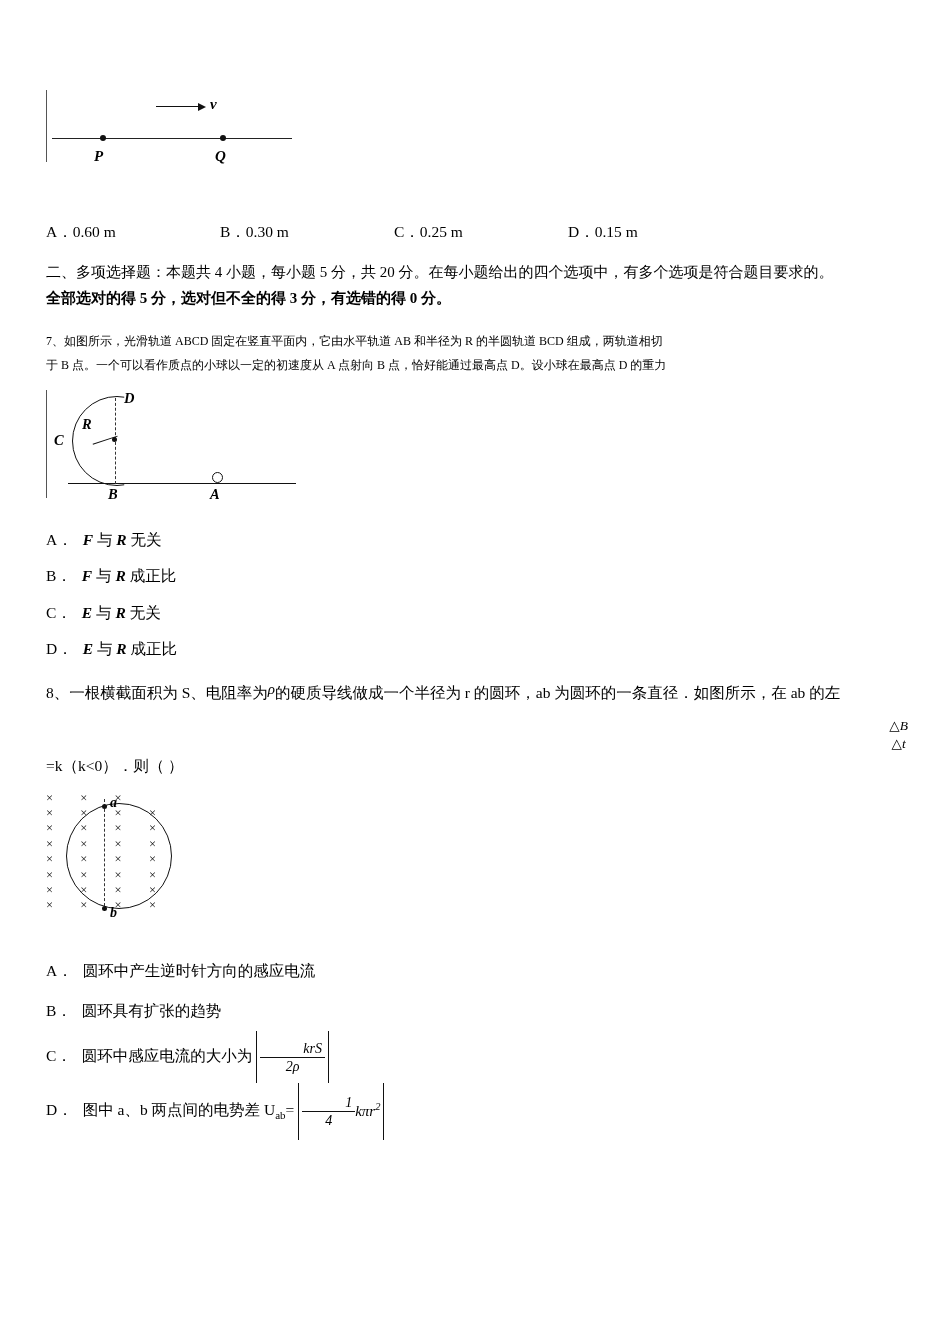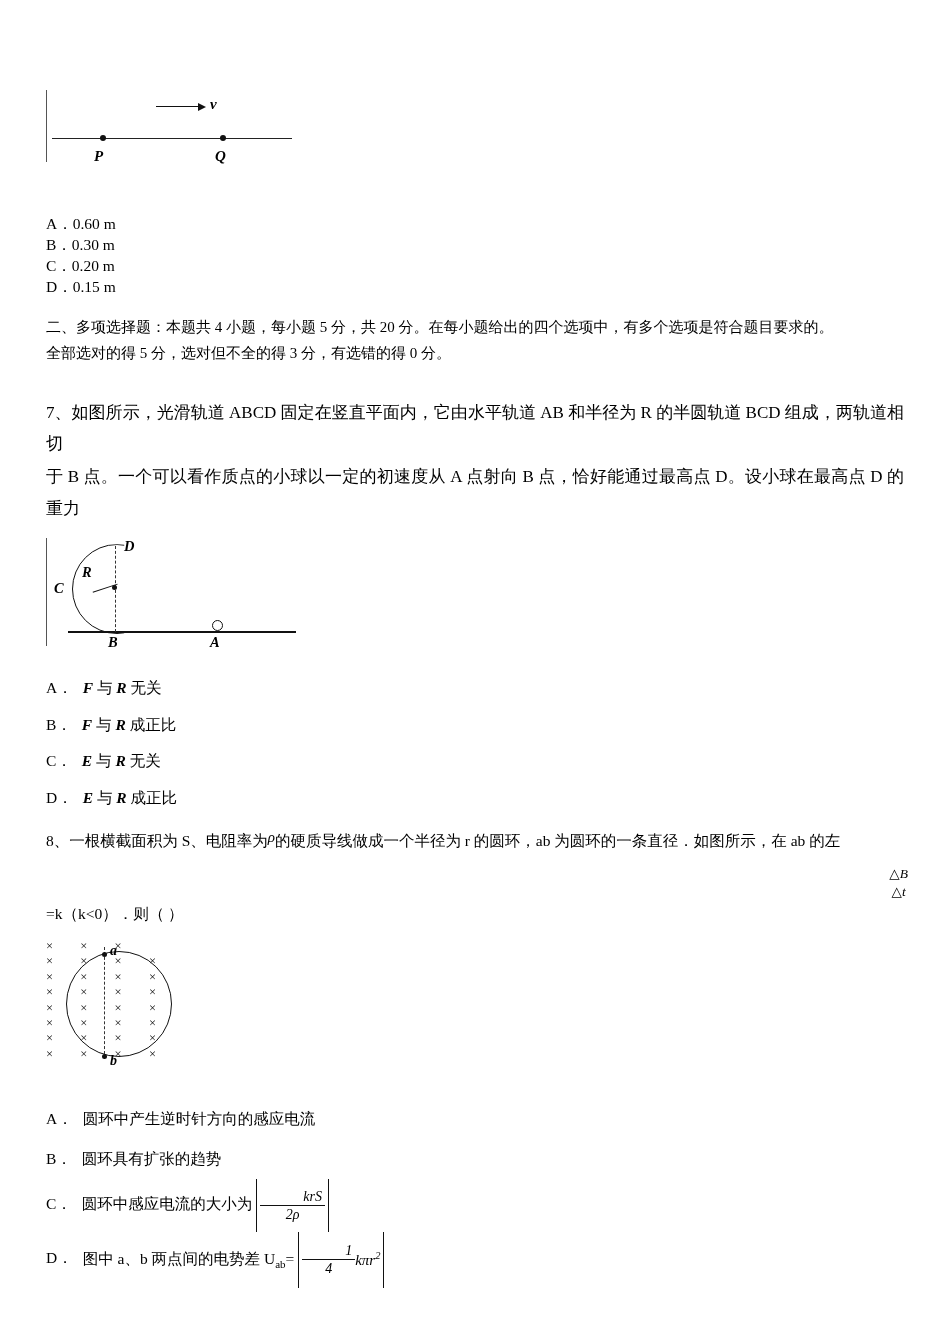--- a/index.html
+++ b/index.html
@@ -23,21 +23,21 @@
   }
   .content {
     position: absolute;
     left: 46px;
     top: 0;
     width: 858px;
   }
 
   
   .para {
-    font-size: 17px;
+    font-size: 12px;
     line-height: 1.85;
     margin: 0 0 2px 0;
     text-align: justify;
   }
   .small-note {
     font-size: 15px;
     line-height: 1.75;
   }
 
   
@@ -90,22 +90,21 @@
   }
   .fig1 .lblv {
     position: absolute; left: 164px; top: 18px;
     font-size: 15px; font-style: italic; font-weight: bold;
   }
 
   
   .opt-row {
     display: flex;
     font-size: 15.5px;
-    margin: 16px 0 16px 0;
-    flex-direction: column;
+    margin: 24px 0 16px 0;
   }
   .opt-row .opt {
     width: 174px;
     white-space: nowrap;
   }
   .opt-row .opt .lbl { font-weight: normal; }
 
   
   .opt-stack { margin: 14px 0 10px 0; }
   .opt-stack .line {
@@ -267,29 +266,29 @@
     </div>
 
     <div class="opt-row">
       <div class="opt">
         <span class="lbl">A．</span><span>0.60 m</span>
       </div>
       <div class="opt">
         <span class="lbl">B．</span><span>0.30 m</span>
       </div>
       <div class="opt">
-        <span class="lbl">C．</span><span>0.20 m</span>
+        <span class="lbl">C．</span><span>0.25 m</span>
       </div>
       <div class="opt">
         <span class="lbl">D．</span><span>0.15 m</span>
       </div>
     </div>
 
     <div class="small-note">二、多项选择题：本题共 4 小题，每小题 5 分，共 20 分。在每小题给出的四个选项中，有多个选项是符合题目要求的。</div>
-    <div class="small-note" style="margin-bottom:30px;">全部选对的得 5 分，选对但不全的得 3 分，有选错的得 0 分。</div>
+    <div class="small-note" style="margin-bottom:18px;font-weight:bold;">全部选对的得 5 分，选对但不全的得 3 分，有选错的得 0 分。</div>
 
     <div class="para">7、如图所示，光滑轨道 ABCD 固定在竖直平面内，它由水平轨道 AB 和半径为 R 的半圆轨道 BCD 组成，两轨道相切</div>
     <div class="para">于 B 点。一个可以看作质点的小球以一定的初速度从 A 点射向 B 点，恰好能通过最高点 D。设小球在最高点 D 的重力</div>
 
     <div class="fig2">
       <div class="vbar"></div>
       <div class="arc-fix"></div>
       <div class="ground"></div>
       <div class="dashed"></div>
       <div class="centerdot"></div>

